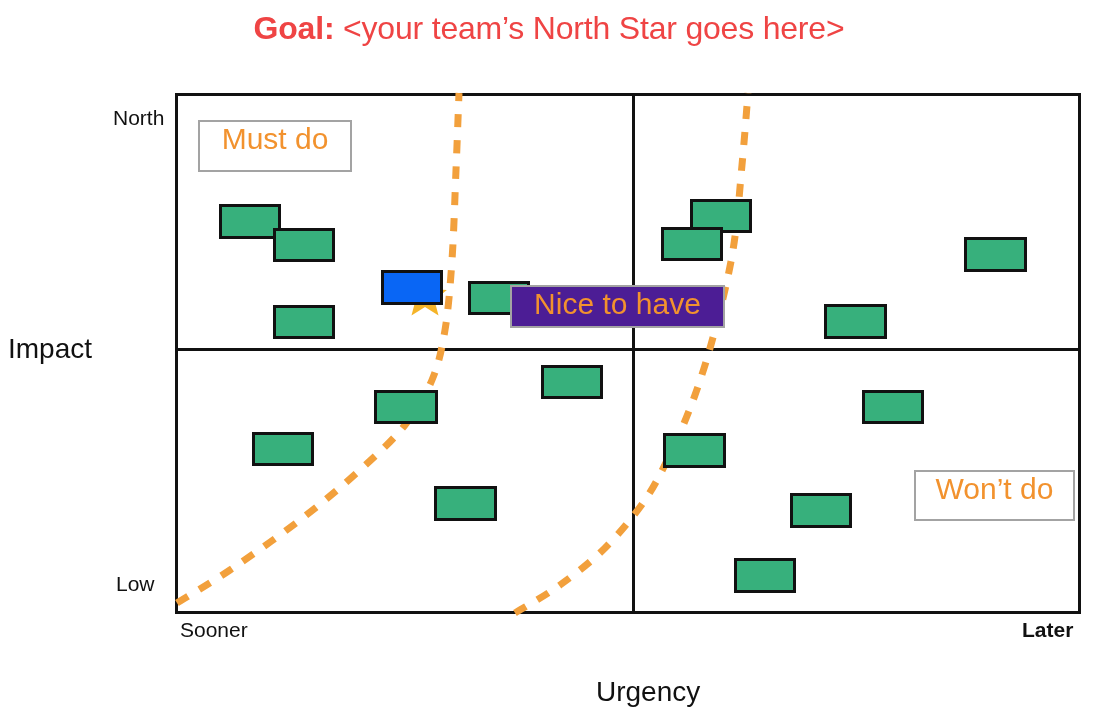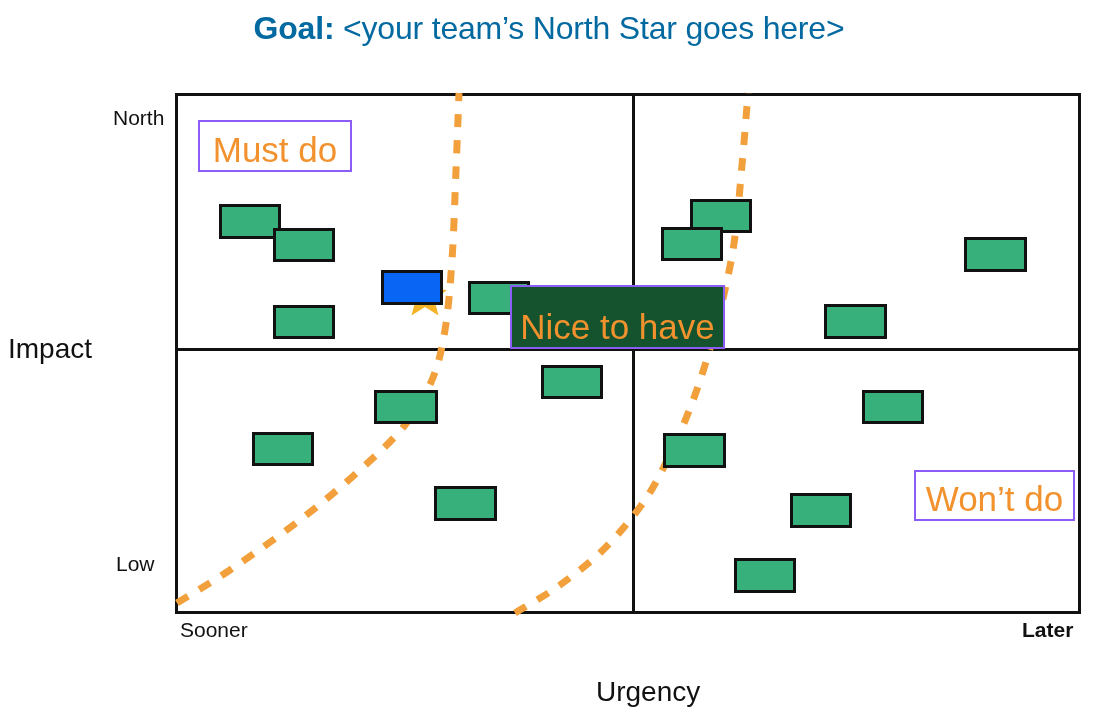--- a/index.html
+++ b/index.html
@@ -20,21 +20,21 @@
     width: 1098px;
     height: 724px;
   }
   .title {
     position: absolute;
     left: 0;
     top: 10px;
     width: 1098px;
     text-align: center;
     font-size: 32px;
-    color: #0369a1;
+    color: #ef4444;
     letter-spacing: -0.2px;
     white-space: nowrap;
   }
   .title .goal-word { font-weight: 700; }
   .title .goal-rest { font-weight: 400; }
 
   .axis-label {
     position: absolute;
     color: #111111;
     font-size: 21px;
@@ -42,27 +42,27 @@
   }
   .axis-name {
     position: absolute;
     color: #111111;
     font-size: 28px;
     white-space: nowrap;
     text-align: right;
   }
   .quad-label {
     position: absolute;
-    border: 2px solid #8b5cf6;
+    border: 2px solid #a3a3a3;
     color: #F2922E;
     background: transparent;
     display: flex;
-    align-items: flex-end;
+    align-items: flex-start;
     justify-content: center;
-    font-size: 35px;
+    font-size: 30px;
     box-sizing: border-box;
     white-space: nowrap;
   }
   .note {
     position: absolute;
     box-sizing: border-box;
     border: 3px solid #111111;
   }
   .note.green { background: #37B07C; }
   .note.blue  { background: #0966F5; }
@@ -106,27 +106,27 @@
     <div class="note green" style="left: 663px; top: 433px; width: 63px; height: 35px;"></div>
     <div class="note green" style="left: 434px; top: 486px; width: 63px; height: 35px;"></div>
     <div class="note green" style="left: 790px; top: 493px; width: 62px; height: 35px;"></div>
     <div class="note green" style="left: 734px; top: 558px; width: 62px; height: 35px;"></div>
   </div>
 
 <div class="quad-label" style="left:198px; top:120px; width:154px; height:52px;">
   <span>Must do</span>
 </div>
 
-<div class="quad-label" style="left:510px; top:285px; width:215px; height:64px; background:#14532d;">
+<div class="quad-label" style="left:510px; top:285px; width:215px; height:43px; background:#4c1d95;">
   <span>Nice to have</span>
 </div>
 
 <div class="quad-label" style="left:914px; top:470px; width:161px; height:51px;">
   <span>Won’t do</span>
 </div>
 
 <div class="axis-label" style="left:113px; top:106px;">North</div>
-<div class="axis-label" style="left:116px; top:552px;">Low</div>
+<div class="axis-label" style="left:116px; top:572px;">Low</div>
 <div class="axis-name" style="left:8px; top:333px;">Impact</div>
 
 <div class="axis-label" style="left:180px; top:618px;text-align:right;">Sooner</div>
 <div class="axis-label" style="left:1022px; top:618px;font-weight:bold;">Later</div>
 <div class="axis-name" style="left:596px; top:676px;">Urgency</div>
 
 </body></html>

